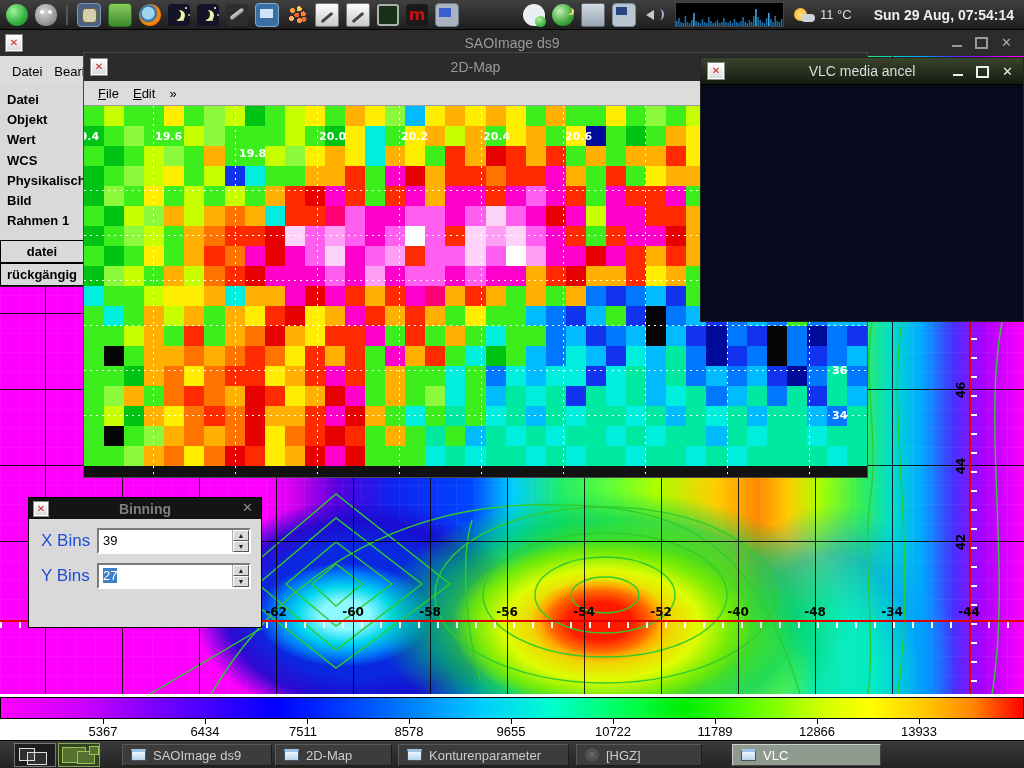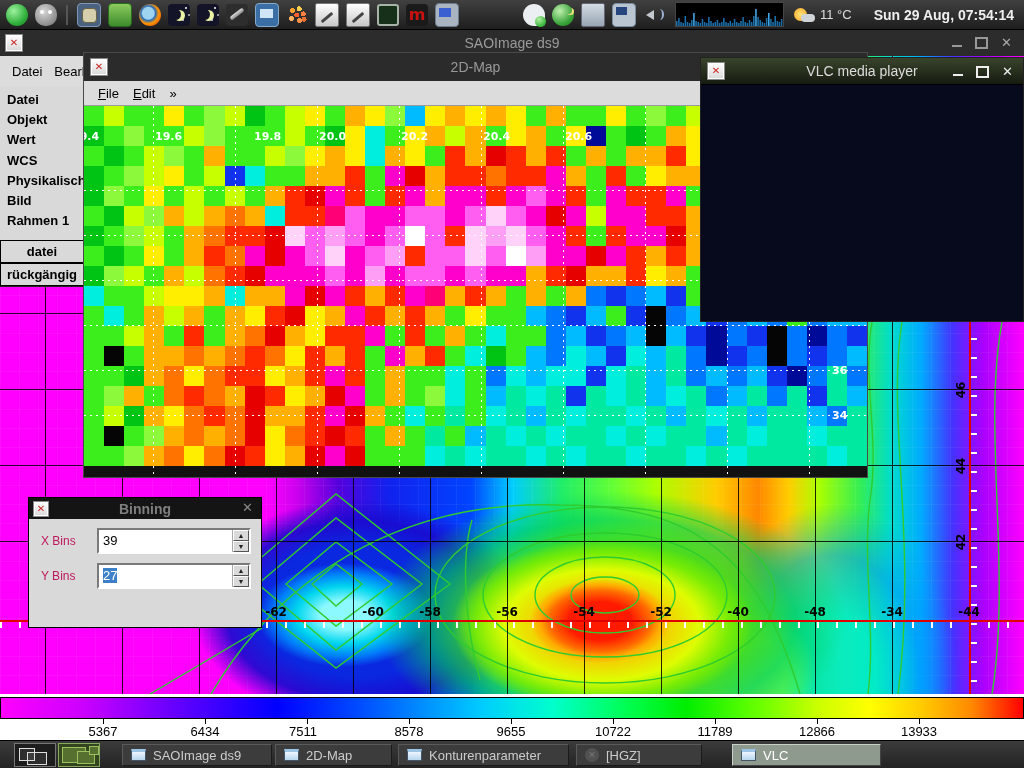--- a/index.html
+++ b/index.html
@@ -159,21 +159,21 @@
   #vlcbody{flex:1;background:#060a1c;border-top:1px solid #000;}
   
   #binning{position:absolute;left:28px;top:497px;width:234px;height:131px;z-index:40;
     background:#d9d9d9;border:1px solid #000;box-sizing:border-box;}
   #bintitle{height:21px;background:#141414;position:relative;display:flex;align-items:center;}
   #bintitle .redx{width:14px;height:14px;line-height:13px;margin-left:4px;}
   #bintitlelab{position:absolute;left:0;width:100%;text-align:center;color:#7f7f7f;
     font:bold 14px "Liberation Sans",sans-serif;}
   #binclose{position:absolute;right:8px;top:2px;color:#8a8a8a;font:bold 13px "DejaVu Sans",sans-serif;}
   .binrow{display:flex;align-items:center;margin:9px 0 0 12px;}
-  .binlab{width:56px;font-size:12px;color:#be185d;}
+  .binlab{width:56px;font-size:17px;color:#1d4ed8;}
   .spin{width:150px;height:22px;background:#fff;border:2px solid;
     border-color:#7a7a7a #fff #fff #7a7a7a;display:flex;box-sizing:content-box;}
   .spinval{flex:1;font-size:13px;color:#000;padding:3px 0 0 4px;}
   .spinval .selected{background:#3e80c8;color:#fff;}
   .arrows{width:16px;display:flex;flex-direction:column;border-left:1px solid #aaa;}
   .arrows div{flex:1;background:#d9d9d9;border:1px solid;border-color:#fff #555 #555 #fff;
     font-size:7px;line-height:9px;text-align:center;color:#222;}
   #binbtns{display:flex;margin:13px 0 0 54px;gap:10px;}
   .dlgbtn{height:26px;background:#d9d9d9;border:1px solid #000;
     box-shadow:inset 1px 1px 0 #fff,inset -1px -1px 0 #888;
@@ -258,21 +258,21 @@
         <div class="gh" style="top: 360px;"></div>
         <div class="gh" style="top: 436px;"></div>
         <div class="gh" style="top: 512px;"></div>
       </div>
     <div id="redh"></div>
     <div id="redhticks"></div>
     <div id="redv"></div>
     <div id="redvticks"></div>
     <div id="bgxlabs">
         <div class="bgxlab" style="left: 276px;">-62</div>
-        <div class="bgxlab" style="left: 373px;">-60</div>
+        <div class="bgxlab" style="left: 353px;">-60</div>
         <div class="bgxlab" style="left: 430px;">-58</div>
         <div class="bgxlab" style="left: 507px;">-56</div>
         <div class="bgxlab" style="left: 584px;">-54</div>
         <div class="bgxlab" style="left: 661px;">-52</div>
         <div class="bgxlab" style="left: 738px;">-40</div>
         <div class="bgxlab" style="left: 815px;">-48</div>
         <div class="bgxlab" style="left: 892px;">-34</div>
         <div class="bgxlab" style="left: 969px;">-44</div>
       </div>
     <div id="bgylabs">
@@ -1060,21 +1060,21 @@
             <span class="hcell" style="background: rgb(0, 233, 160);"></span>
             <span class="hcell" style="background: rgb(0, 238, 221);"></span>
             <span class="hcell" style="background: rgb(0, 233, 160);"></span>
           </div>
         </div>
       <div id="mapticks">
           <div class="xtlab" style="left: -12px;">19.4</div>
           <div class="vdot" style="left: 69px;"></div>
           <div class="xtlab" style="left: 71px;">19.6</div>
           <div class="vdot" style="left: 151px;"></div>
-          <div class="xtlab" style="left: 170px;">19.8</div>
+          <div class="xtlab" style="left: 155px; margin-top: 17px;">19.8</div>
           <div class="vdot" style="left: 233px;"></div>
           <div class="xtlab" style="left: 235px;">20.0</div>
           <div class="vdot" style="left: 315px;"></div>
           <div class="xtlab" style="left: 317px;">20.2</div>
           <div class="vdot" style="left: 397px;"></div>
           <div class="xtlab" style="left: 399px;">20.4</div>
           <div class="vdot" style="left: 479px;"></div>
           <div class="xtlab" style="left: 481px;">20.6</div>
           <div class="vdot" style="left: 561px;"></div>
           <div class="vdot" style="left: 643px;"></div>
@@ -1087,21 +1087,21 @@
           <div class="hdot" style="top: 129px;"></div>
           <div class="hdot" style="top: 174px;"></div>
           <div class="hdot" style="top: 219px;"></div>
         </div>
     </div>
   </div>
 
   <div id="vlc">
     <div id="vlctitle">
       <span class="redx"></span>
-      <span id="vlctitlelab">VLC media player</span>
+      <span id="vlctitlelab">VLC media ancel</span>
       <span class="wctl light">
         <span class="ctl-min"></span>
         <span class="ctl-max"></span>
         <span class="ctl-close">✕</span>
       </span>
     </div>
     <div id="vlcbody"></div>
   </div>
 
   <div id="binning">

